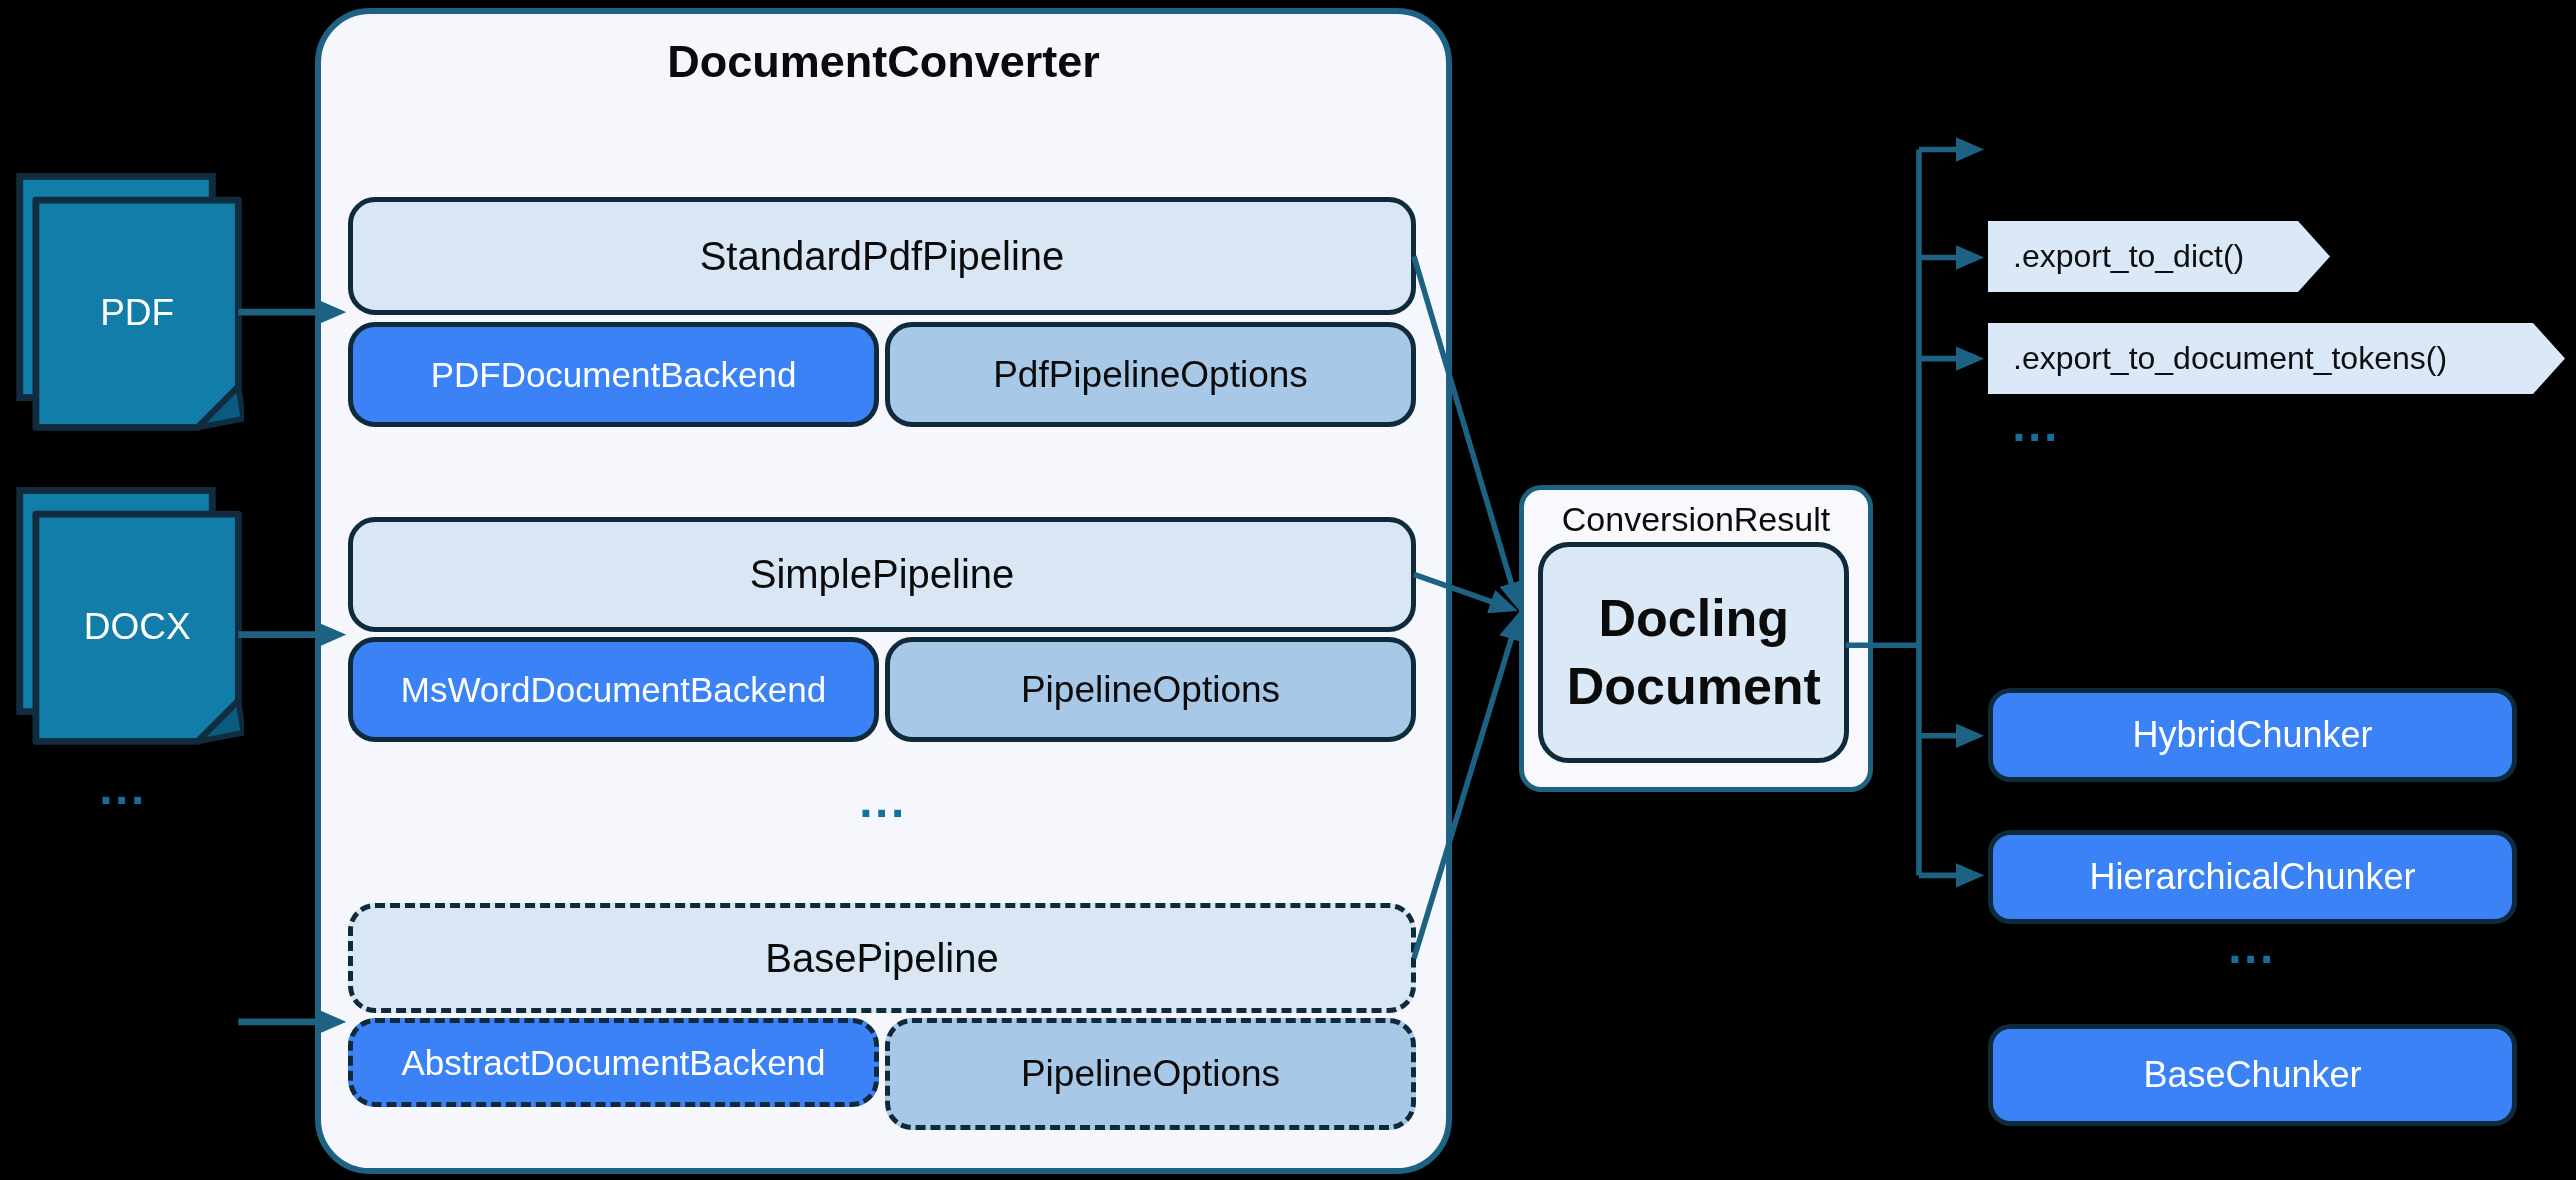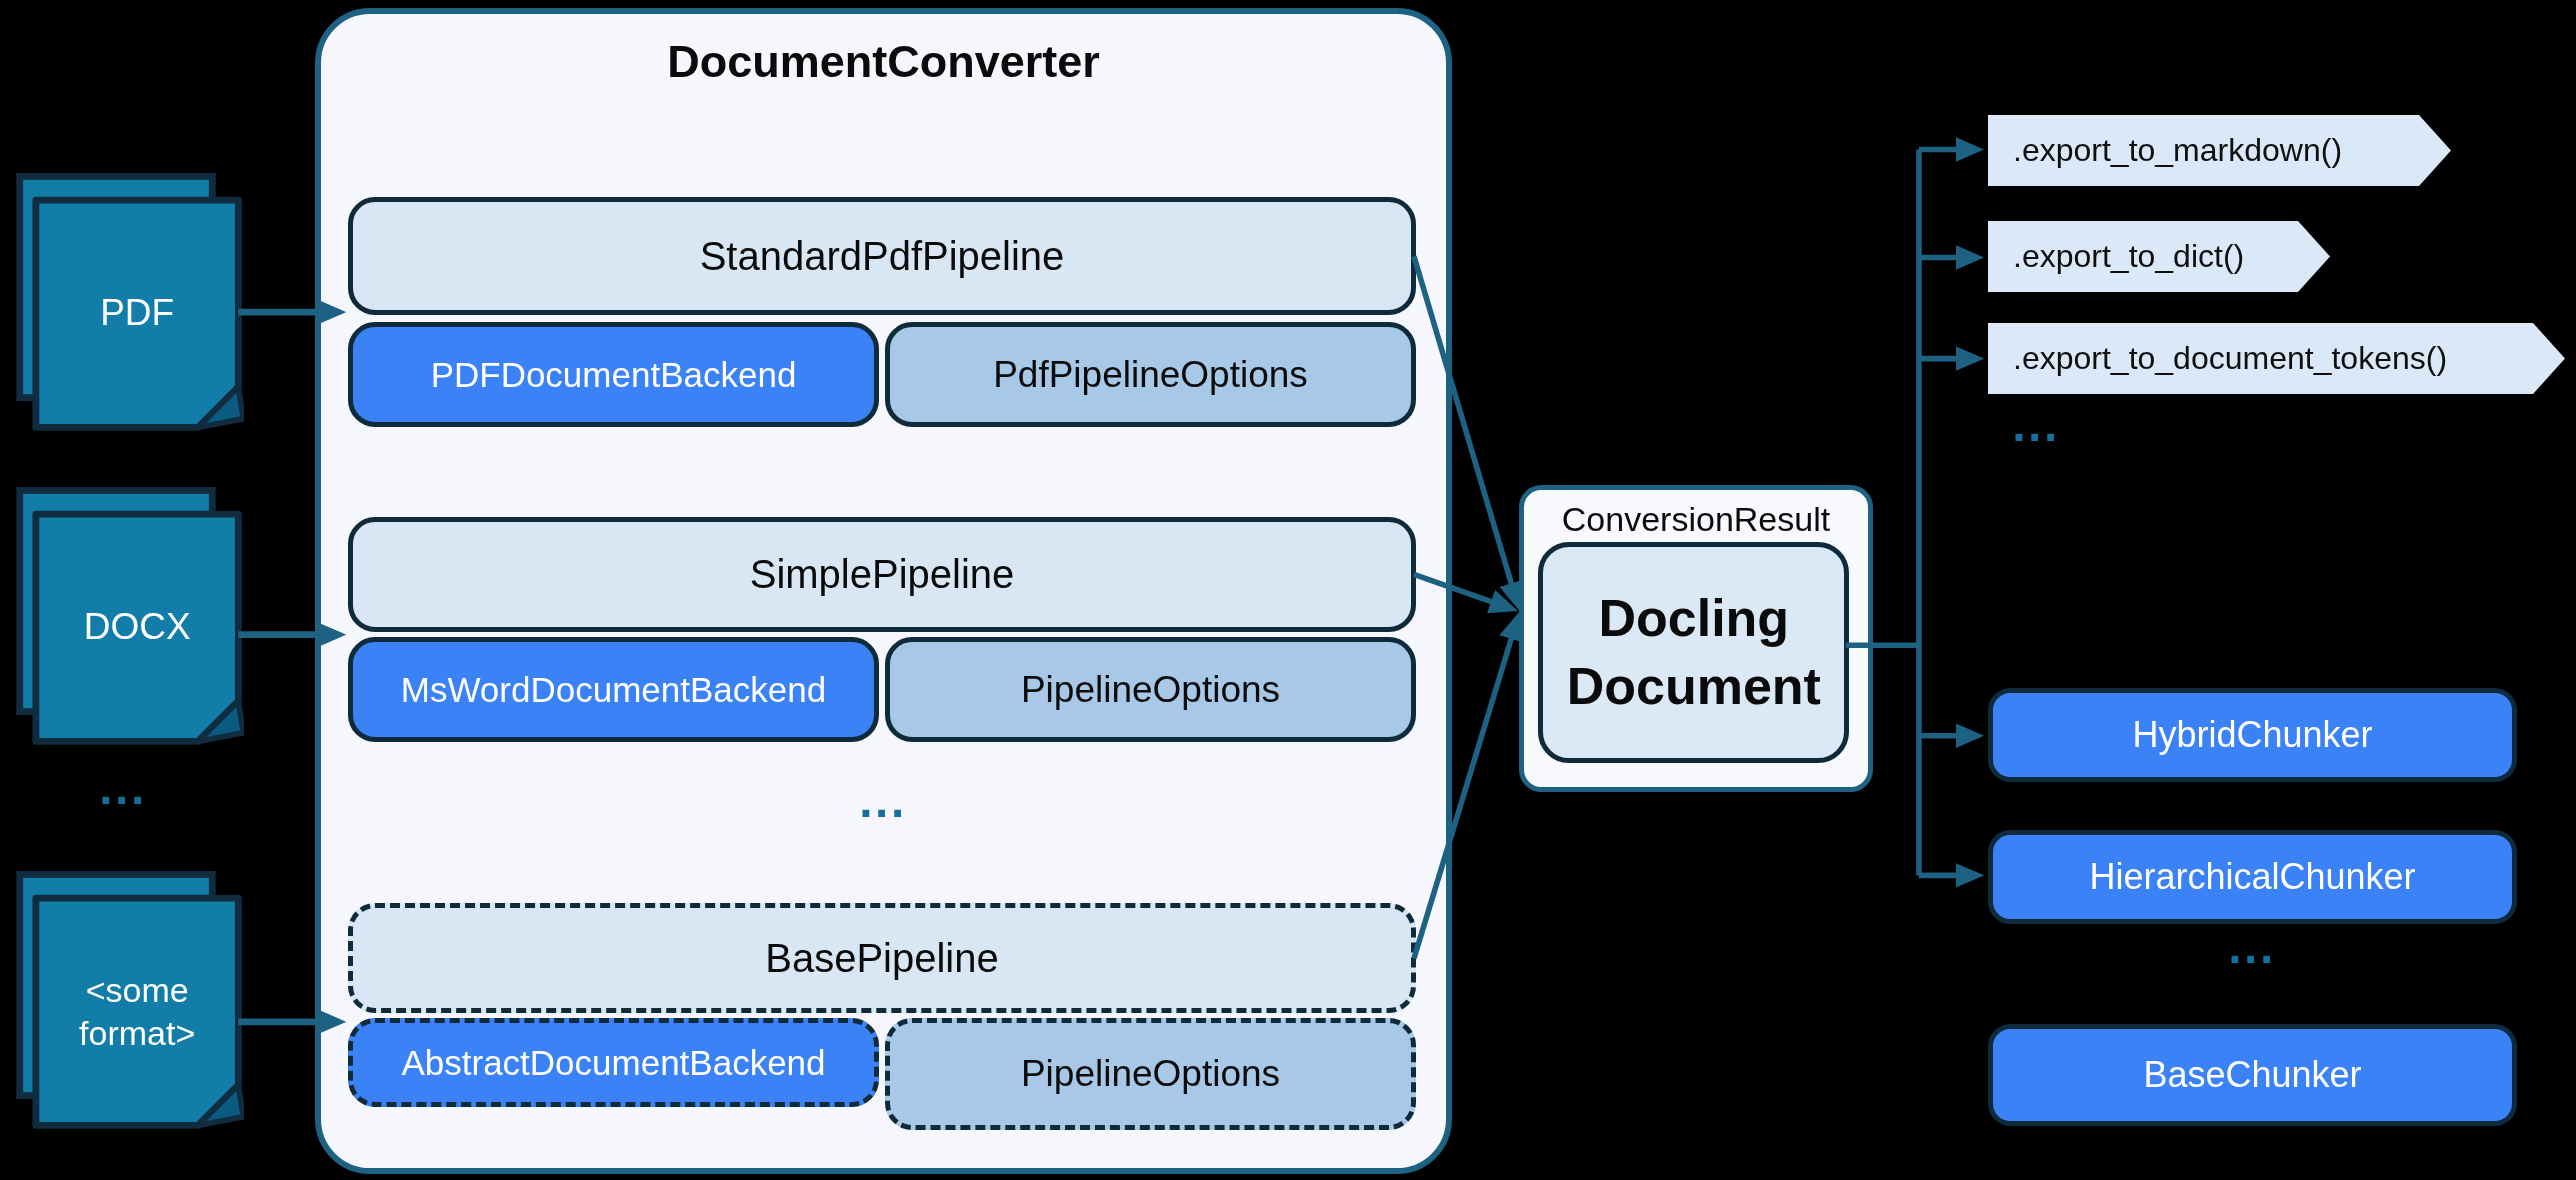--- a/index.html
+++ b/index.html
@@ -102,28 +102,20 @@
     <svg width="233" height="264" viewBox="0 0 375 425">
       <rect x="14" y="12" width="310" height="356" fill="#117da8" stroke="#112c3e" stroke-width="11"></rect>
       <path d="M40 50 H366 V351 L301 416 H40 Z" fill="#117da8" stroke="#112c3e" stroke-width="11" stroke-linejoin="round"></path>
       <path d="M366 351 L301 416 L374 402 Z" fill="#0a5b80" stroke="#112c3e" stroke-width="9" stroke-linejoin="round"></path>
     </svg>
     <div class="doc-label">DOCX</div>
   </div>
 
   <div class="dots" style="left:123px;top:764px;">...</div>
 
-  <div class="doc-stack" style="left:11.2px;top:867px;">
-    <svg width="233" height="264" viewBox="0 0 375 425">
-      <rect x="14" y="12" width="310" height="356" fill="#117da8" stroke="#112c3e" stroke-width="11"></rect>
-      <path d="M40 50 H366 V351 L301 416 H40 Z" fill="#117da8" stroke="#112c3e" stroke-width="11" stroke-linejoin="round"></path>
-      <path d="M366 351 L301 416 L374 402 Z" fill="#0a5b80" stroke="#112c3e" stroke-width="9" stroke-linejoin="round"></path>
-    </svg>
-    <div class="doc-label small">&lt;some format&gt;</div>
-  </div>
 
   <div class="converter">
     <div class="converter-title">DocumentConverter</div>
 
     <div class="box pipe-header" style="top:183px;">StandardPdfPipeline</div>
     <div class="box backend" style="top:308px;">PDFDocumentBackend</div>
     <div class="box options" style="top:308px;">PdfPipelineOptions</div>
 
     <div class="box pipe-header" style="top:503px;height:115px;">SimplePipeline</div>
     <div class="box backend" style="top:623px;">MsWordDocumentBackend</div>
@@ -134,21 +126,20 @@
     <div class="box options dashed" style="top:1004px;height:112px;">PipelineOptions</div>
   </div>
 
   <div class="dots" style="left:883px;top:777px;">...</div>
 
   <div class="cr">
     <div class="cr-label">ConversionResult</div>
     <div class="docling">Docling Document</div>
   </div>
 
-  <div class="tag" style="top:115px;width:463px;">.export_to_markdown()</div>
   <div class="tag" style="top:221px;width:342px;">.export_to_dict()</div>
   <div class="tag" style="top:323px;width:577px;">.export_to_document_tokens()</div>
 
   <div class="dots" style="left:2036px;top:401px;">...</div>
 
   <div class="chunk" style="top:688px;">HybridChunker</div>
   <div class="chunk" style="top:830px;">HierarchicalChunker</div>
   <div class="dots" style="left:2252px;top:923px;">...</div>
   <div class="chunk dashed" style="top:1024px;height:102px;">BaseChunker</div>
 

